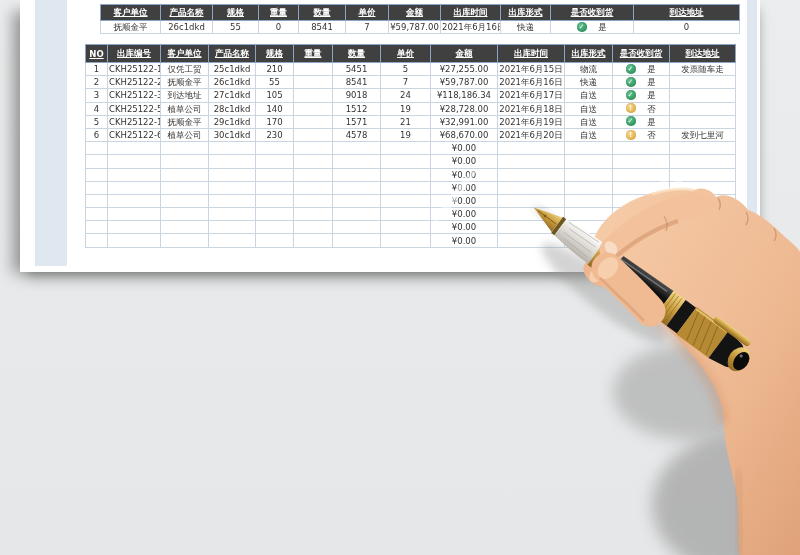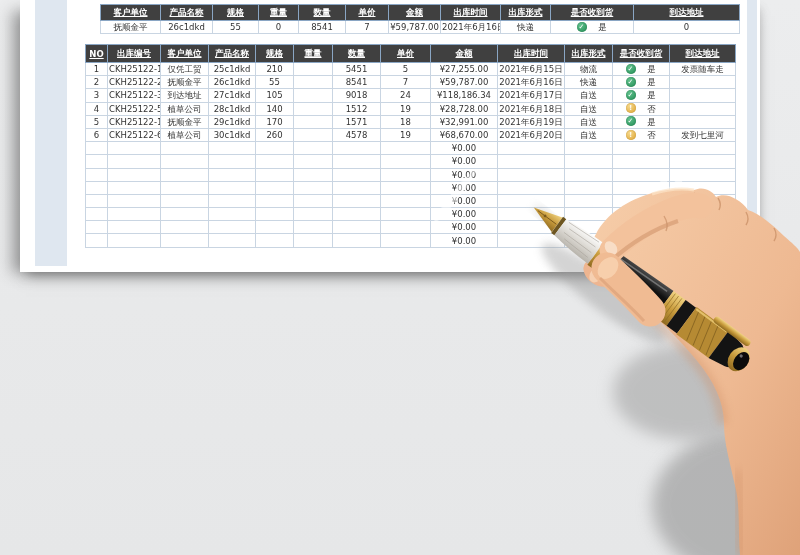--- a/index.html
+++ b/index.html
@@ -177,33 +177,33 @@
         <td></td>
       </tr>
       <tr>
         <td>5</td>
         <td>CKH25122-1</td>
         <td>抚顺金平</td>
         <td>29c1dkd</td>
         <td>170</td>
         <td></td>
         <td>1571</td>
-        <td>18</td>
+        <td>21</td>
         <td>¥32,991.00</td>
         <td>2021年6月19日</td>
         <td>自送</td>
         <td><span class="badge" data-kind="check"><span class="glyph">✓</span></span><span class="recv-text">是</span></td>
         <td></td>
       </tr>
       <tr>
         <td>6</td>
         <td>CKH25122-6</td>
         <td>植草公司</td>
         <td>30c1dkd</td>
-        <td>260</td>
+        <td>230</td>
         <td></td>
         <td>4578</td>
         <td>19</td>
         <td>¥68,670.00</td>
         <td>2021年6月20日</td>
         <td>自送</td>
         <td><span class="badge" data-kind="pending"><span class="glyph">!</span></span><span class="recv-text">否</span></td>
         <td>发到七里河</td>
       </tr>
 

